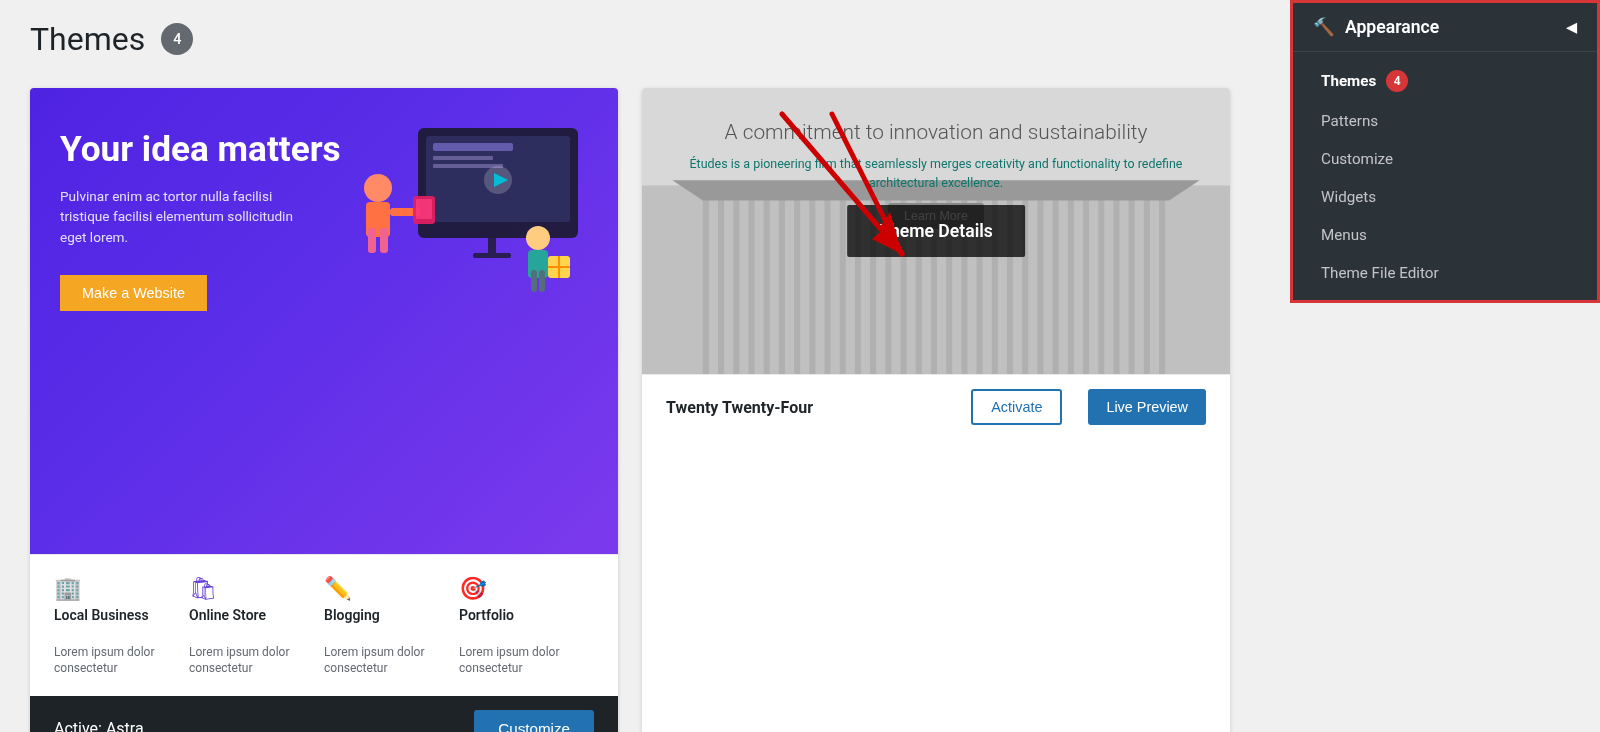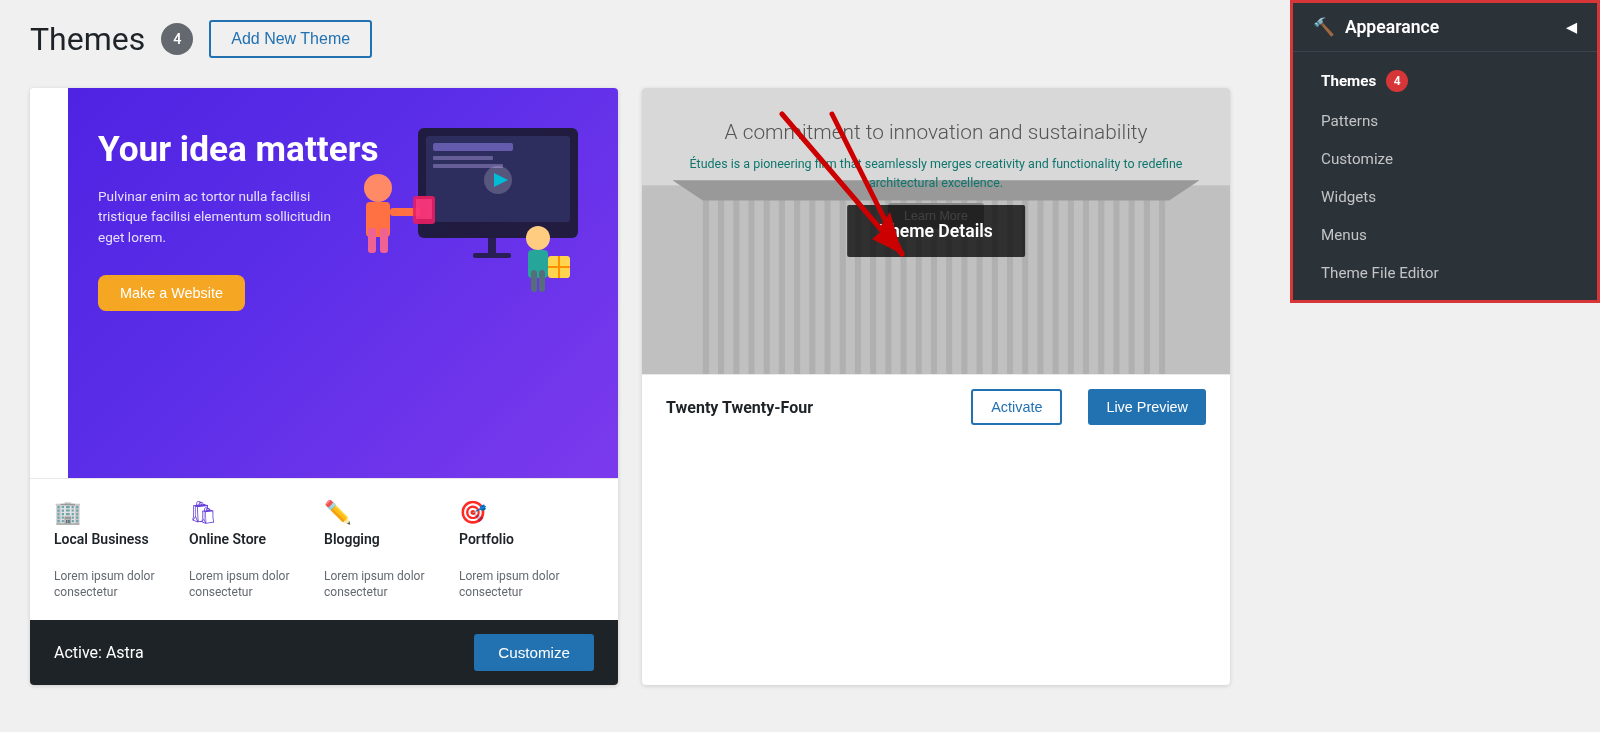--- a/index.html
+++ b/index.html
@@ -69,25 +69,24 @@
     .theme-card {
       border-radius: 4px;
       overflow: hidden;
       background: #fff;
       position: relative;
       box-shadow: 0 1px 4px rgba(0,0,0,0.15);
     }
 
     
     .theme-preview-astra {
-      height: 390px;
+      height: 466px;
       background: linear-gradient(135deg, #4f23e2 0%, #5a2de8 40%, #7c3aed 100%);
       position: relative;
       overflow: hidden;
-      margin-left: 38px;
     }
 
     .astra-content {
       padding: 40px 30px;
       color: #fff;
     }
 
     .astra-title {
       font-size: 2.2rem;
       font-weight: 700;
@@ -101,21 +100,21 @@
       line-height: 1.5;
       margin-bottom: 28px;
       max-width: 260px;
     }
 
     .astra-cta {
       background: #f5a623;
       color: #fff;
       border: none;
       padding: 10px 22px;
-      border-radius: 8px;
+      border-radius: 0;
       font-size: 0.9rem;
       cursor: pointer;
       font-weight: 500;
     }
 
     
     .astra-illustration {
       position: absolute;
       right: 20px;
       top: 20px;
@@ -364,21 +363,20 @@
     }
   </style>
 </head>
 <body>
 
 <div class="main-content">
 
   <div class="page-header">
     <h1 class="page-title">Themes</h1>
     <span class="theme-count-badge">4</span>
-    <button class="add-new-btn">Add New Theme</button>
   </div>
 
   <div class="themes-grid">
 
     <div class="theme-card">
 
       <div class="theme-preview-astra">
         <div class="astra-content">
           <div class="astra-title">Your idea matters</div>
           <div class="astra-subtitle">Pulvinar enim ac tortor nulla facilisi tristique facilisi elementum sollicitudin eget lorem.</div>

